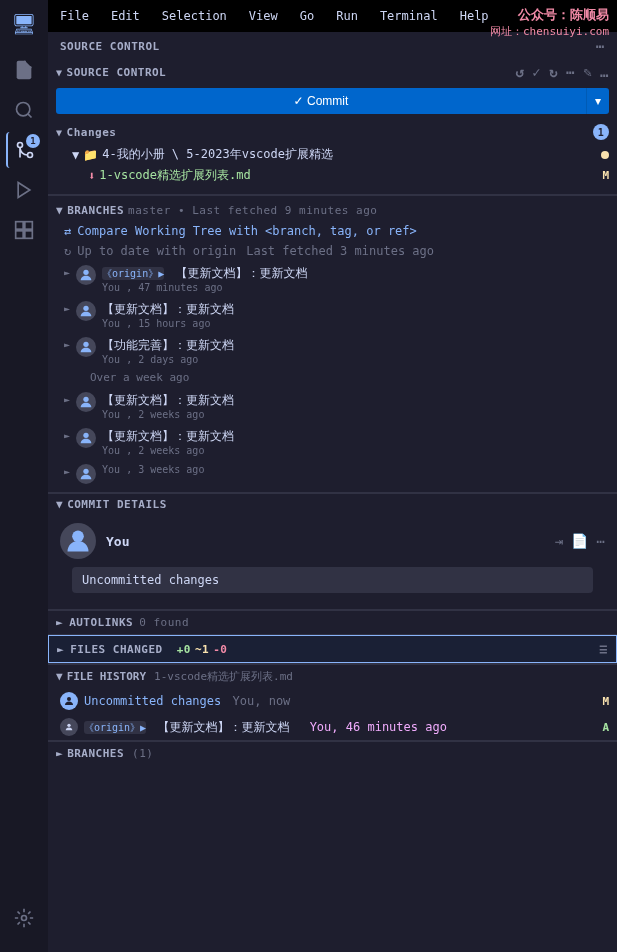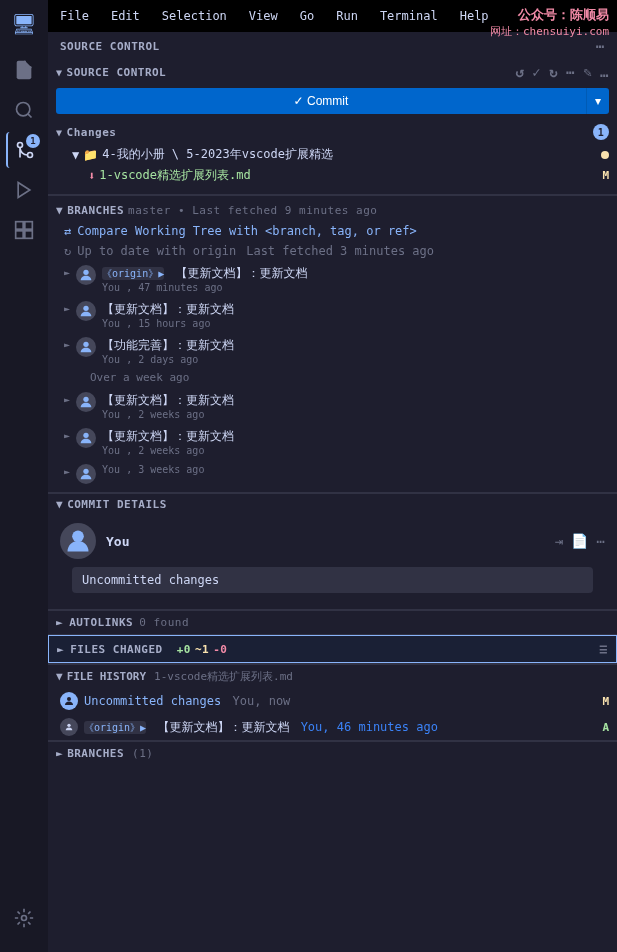--- a/index.html
+++ b/index.html
@@ -798,21 +798,21 @@
       <div class="history-item">
         <div class="history-item-icon origin">
           <svg width="10" height="10" viewBox="0 0 24 24" fill="#cdd6f4">
               <circle cx="12" cy="8" r="4"></circle>
               <path d="M4 20c0-4 3.6-7 8-7s8 3 8 7"></path>
             </svg>
         </div>
         <div style="flex:1;">
           <span class="commit-origin-tag">《origin》▶</span>
           <span>【更新文档】：更新文档</span>
-          <span style="color:#3b82f6; margin-left:4px;">
+          <span style="color:#f0abfc; margin-left:13px;">
             <span>You</span>,
             <span>46 minutes ago</span>
           </span>
         </div>
         <span class="history-badge-a">A</span>
       </div>
     </div>
 
     <div class="collapsible-section">
       <div class="branches-header">

